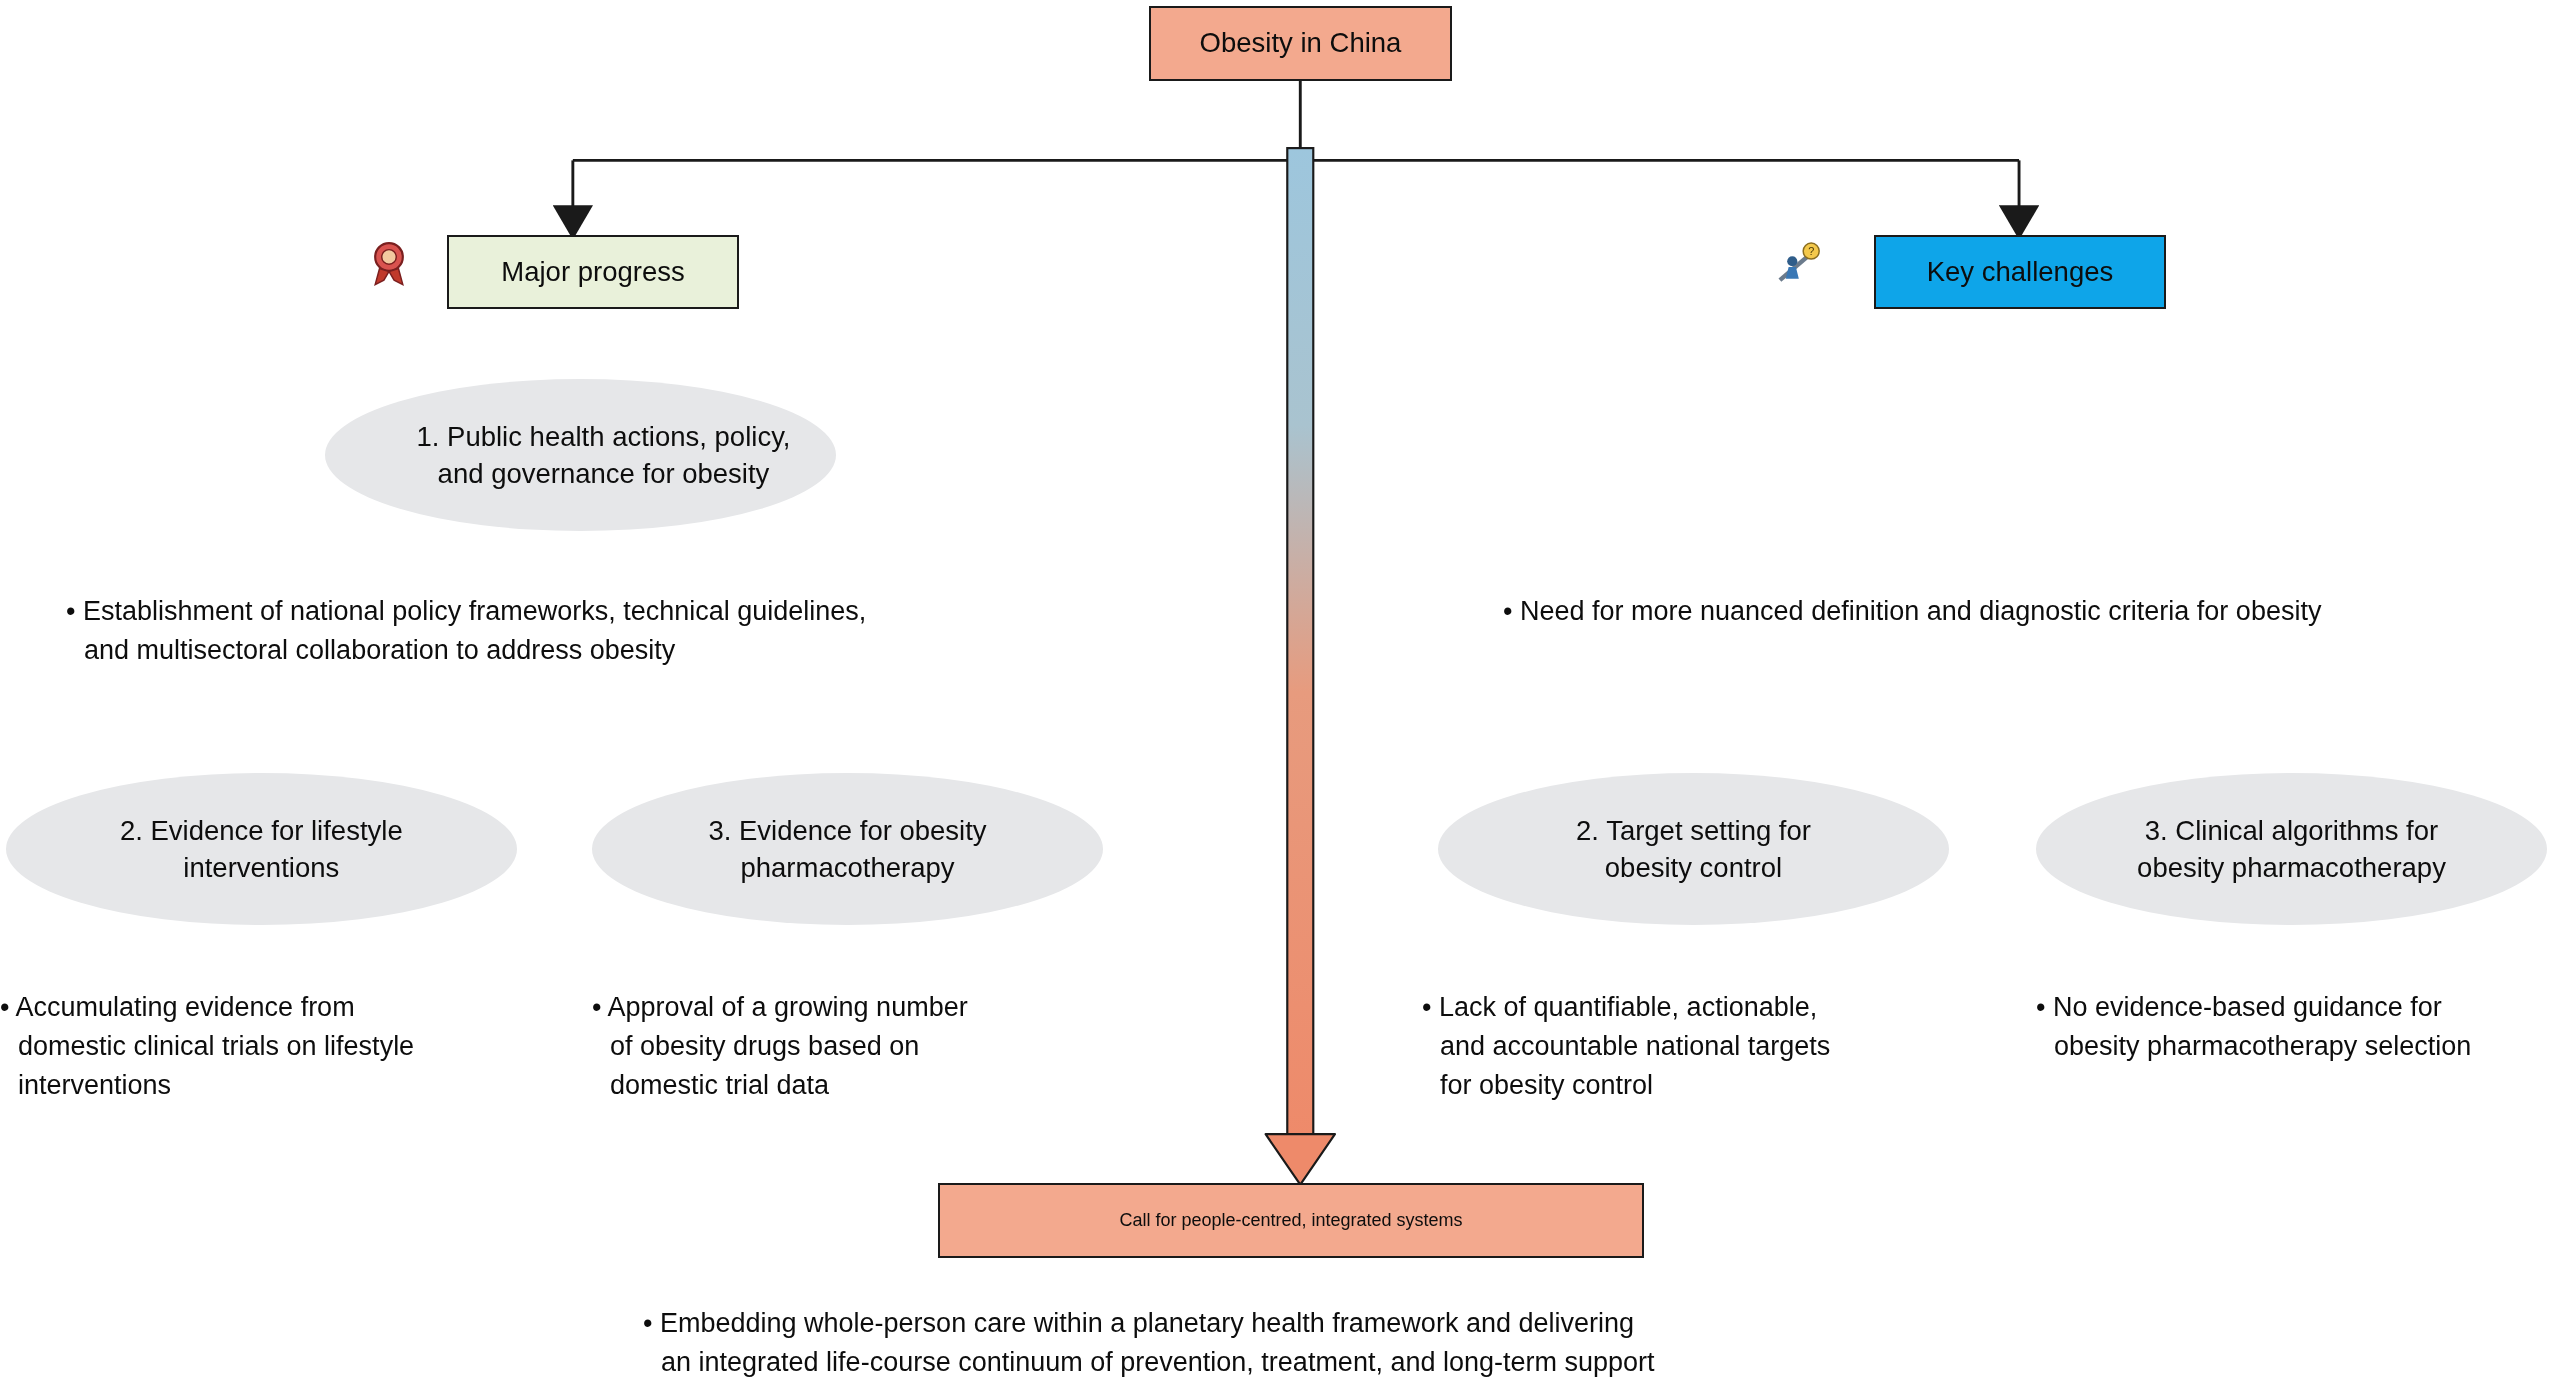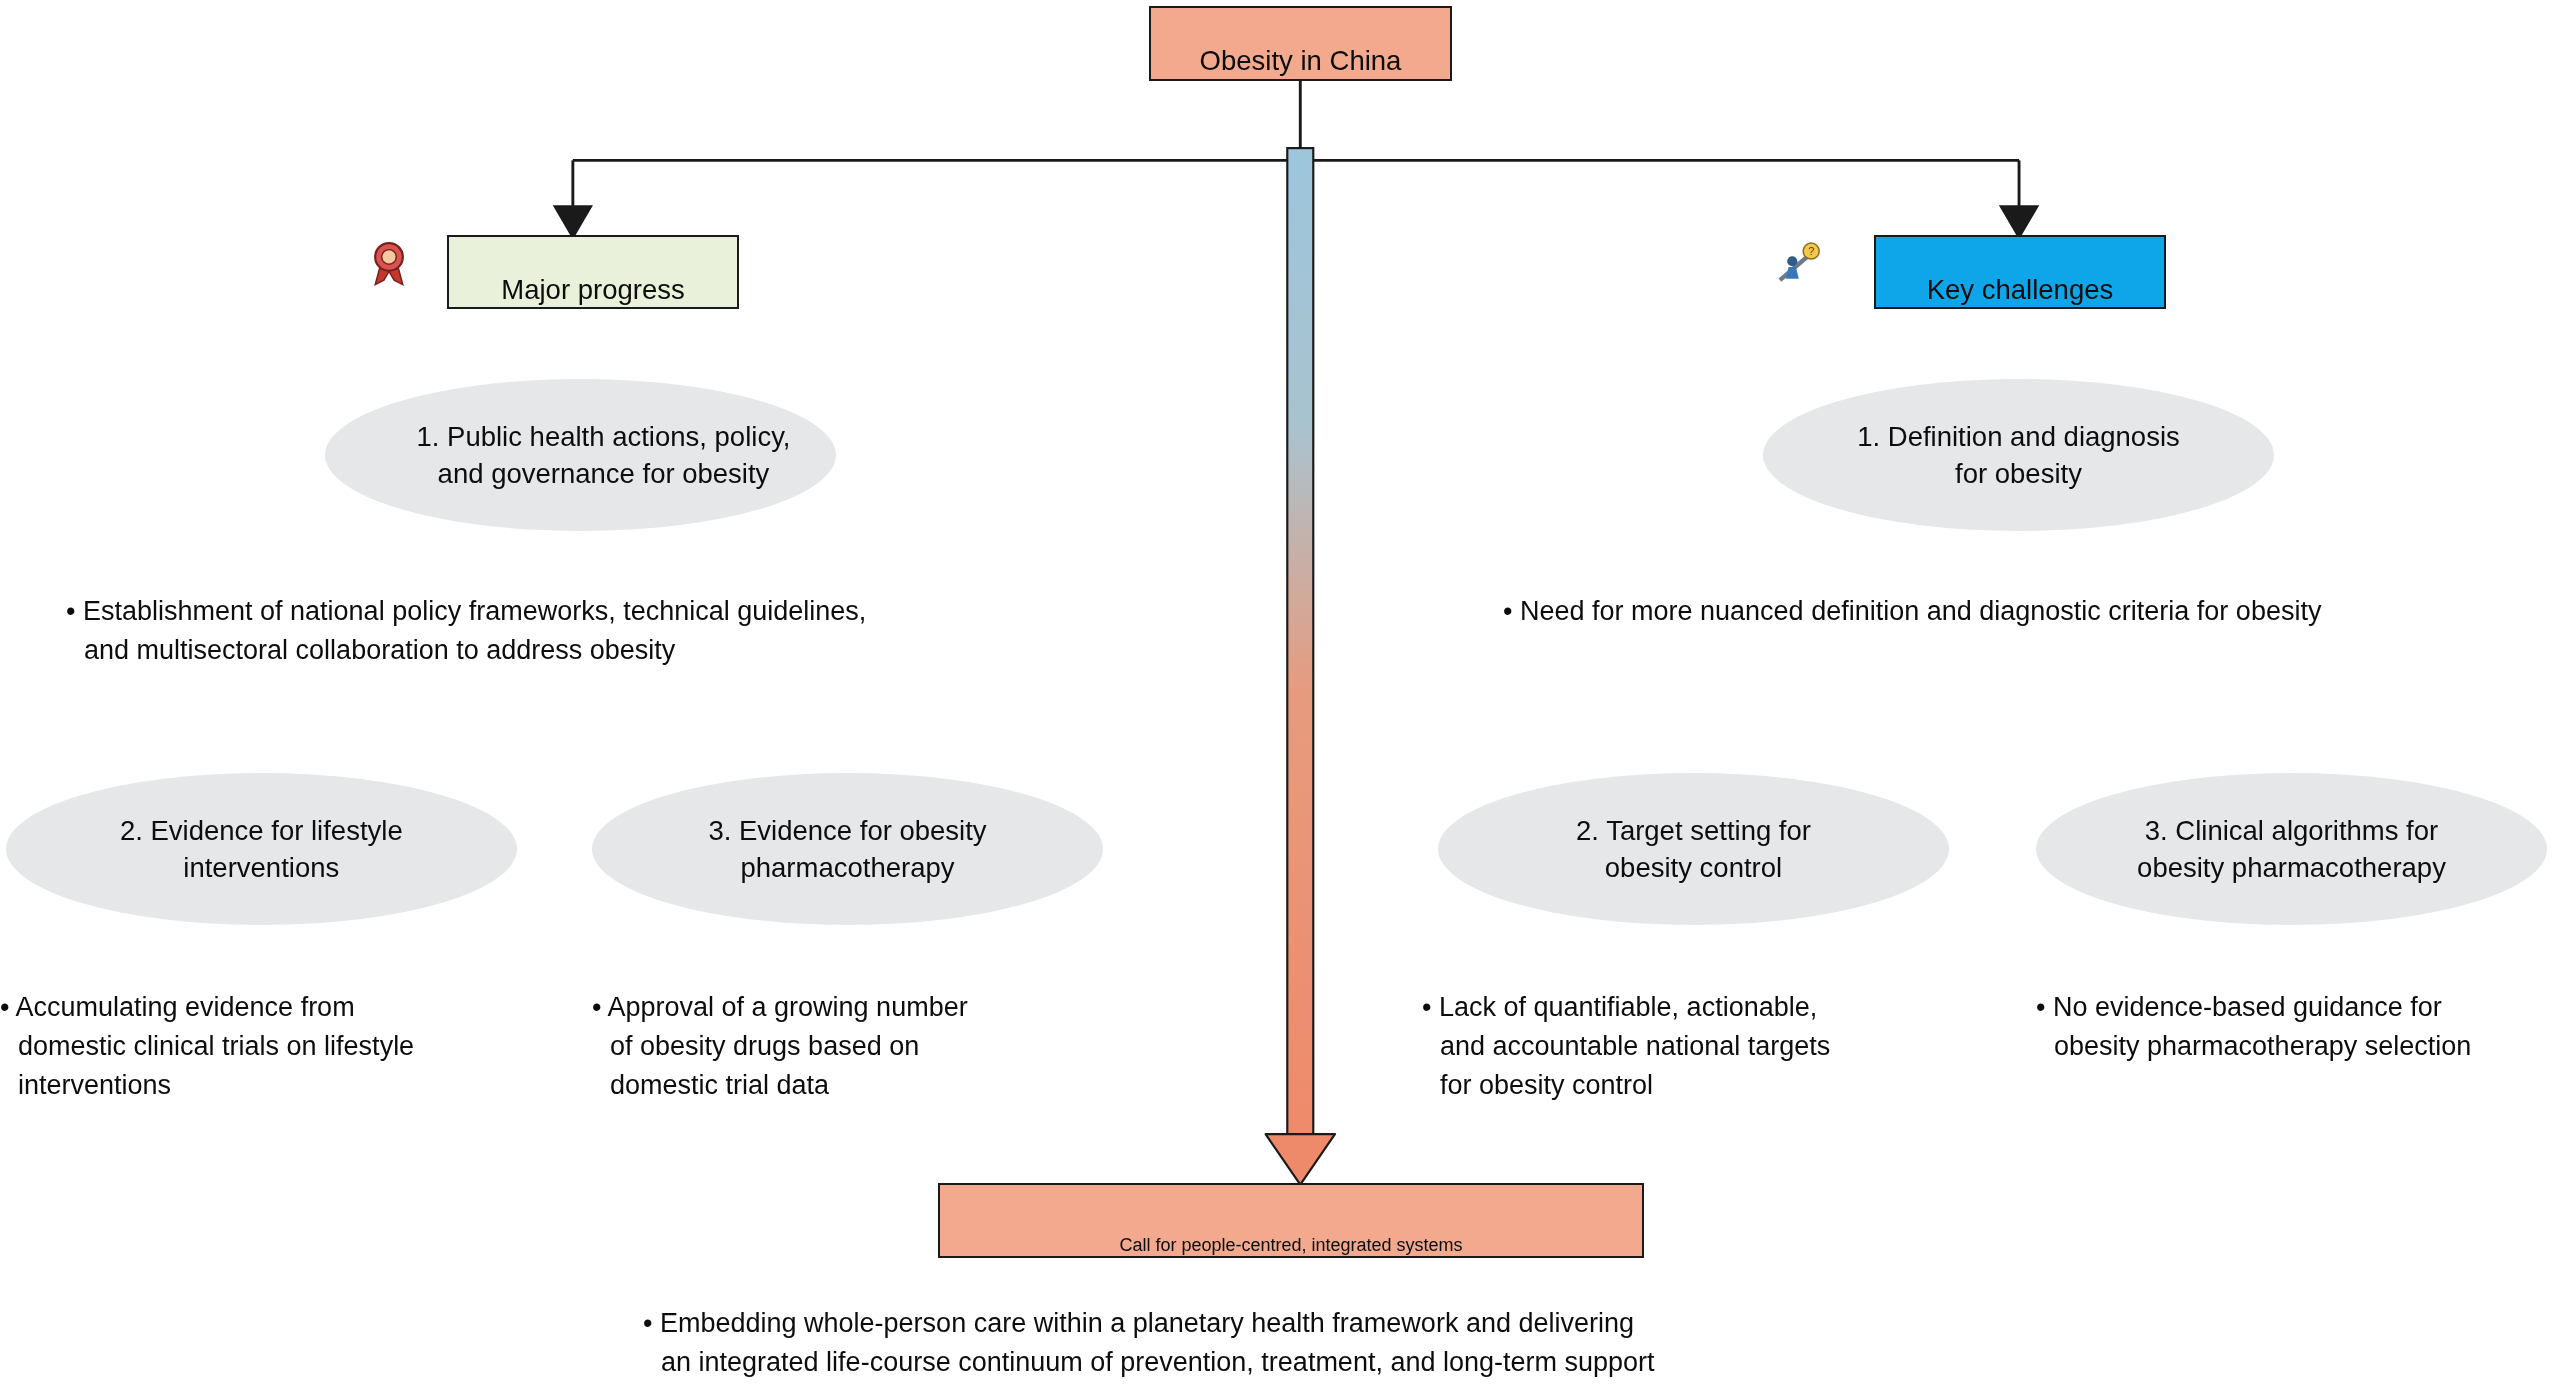--- a/index.html
+++ b/index.html
@@ -23,21 +23,21 @@
     left: 0;
     top: 0;
     width: 2576px;
     height: 1400px;
     pointer-events: none;
   }
   .node {
     position: absolute;
     box-sizing: border-box;
     display: flex;
-    align-items: flex-end;
+    align-items: center;
     justify-content: center;
     text-align: center;
     border: 2.2px solid #1a1a1a;
     line-height: 1.25;
   }
   .node-top {
     background: #f3a98e;
     font-size: 27.5px;
   }
   .node-progress {
@@ -155,24 +155,20 @@
    interventions</div>
 
   <div class="ellipse" style="left:592px; top:773px; width:511px; height:152px;">
     <span style="white-space:pre-line;">3. Evidence for obesity
 pharmacotherapy</span>
   </div>
   <div class="bullet-block" style="left:592px; top:988px; width:549px;">• Approval of a growing number
    of obesity drugs based on
    domestic trial data</div>
 
-  <div class="ellipse" style="left:1763px; top:379px; width:511px; height:152px;">
-    <span style="white-space:pre-line;">1. Definition and diagnosis
-for obesity</span>
-  </div>
   <div class="bullet-block" style="left:1503px; top:592px; width:1069px;">• Need for more nuanced definition and diagnostic criteria for obesity</div>
 
   <div class="ellipse" style="left:1438px; top:773px; width:511px; height:152px;">
     <span style="white-space:pre-line;">2. Target setting for
 obesity control</span>
   </div>
   <div class="bullet-block" style="left:1422px; top:988px; width:578px;">• Lack of quantifiable, actionable,
    and accountable national targets
    for obesity control</div>
 

